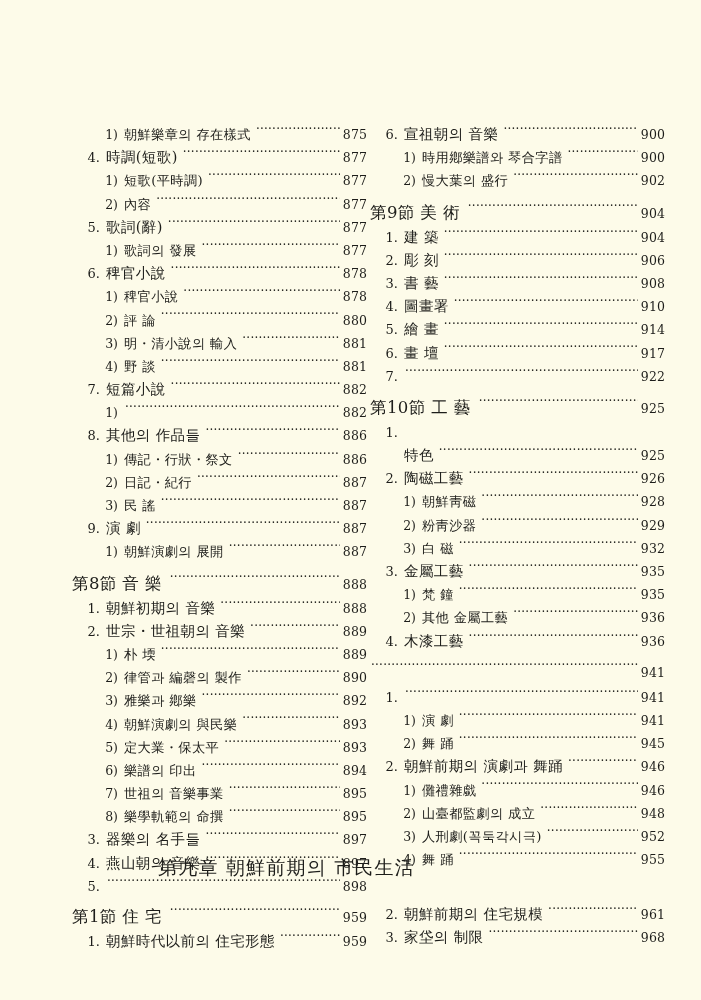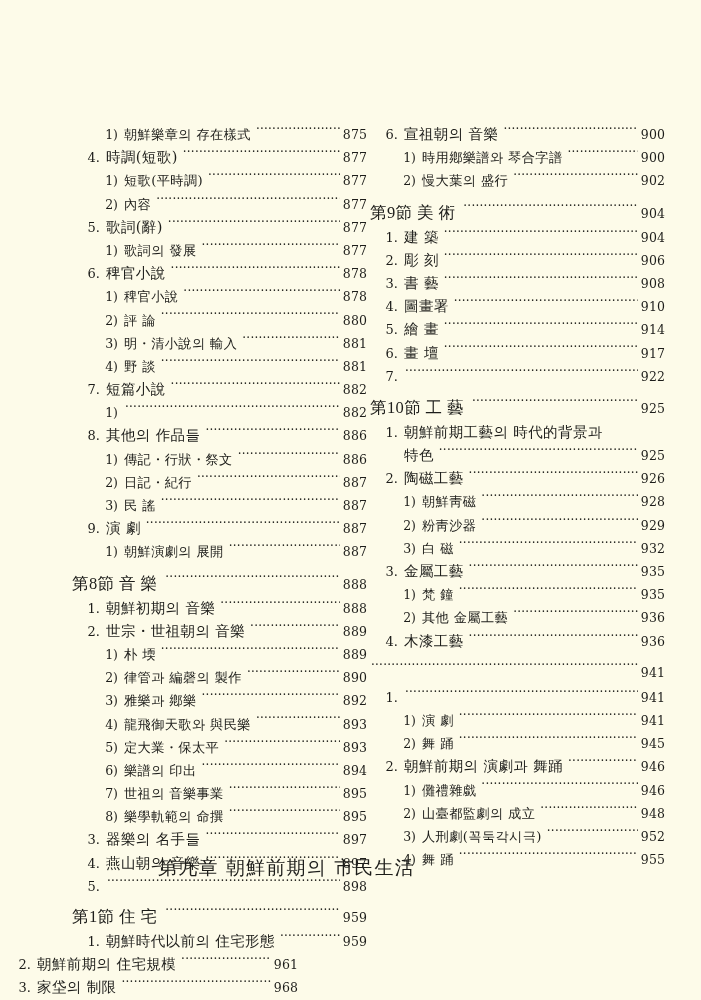--- a/index.html
+++ b/index.html
@@ -87,21 +87,21 @@
   .line.no-leader .leader::before { content: ""; }
 
   
   .lvl-sec {
     font-size: 16.5px;
     height: 27px;
     line-height: 27px;
     letter-spacing: 0.4px;
   }
   .lvl-sec .num { width: 0; }
-  .lvl-sec .txt { padding-right: 7px; font-family: Liberation Serif, serif; }
+  .lvl-sec .txt { padding-right: 7px; }
   .lvl-sec .pg { font-size: 12.5px; }
 
   
   .lvl-1 { font-size: 14.5px; }
   .lvl-1 .num { width: 28px; padding-right: 6px; font-size: 13px; }
 
   
   .lvl-2 { font-size: 13.2px; }
   .lvl-2 .num { width: 46px; padding-right: 6px; font-size: 12.5px; }
 
@@ -126,21 +126,21 @@
     letter-spacing: 1.2px;
   }
 
   
   .bottom-columns {
     position: absolute;
     left: 0;
     top: 903px;
     width: 701px;
     display: flex;
-    flex-direction: column;
+    flex-direction: row;
     align-items: flex-start;
   }
   .bottom-columns .col-left  { margin-left: 72px; }
   .bottom-columns .col-right { margin-left:  3px; }
 </style>
 </head>
 <body>
 
 <div id="page">
 
@@ -290,21 +290,21 @@
           <span class="pg">890</span>
         </div>
         <div class="line lvl-2">
           <span class="num">3)</span>
           <span class="txt sp1">雅樂과  鄕樂</span>
           <span class="leader"></span>
           <span class="pg">892</span>
         </div>
         <div class="line lvl-2">
           <span class="num">4)</span>
-          <span class="txt sp1">龍飛御天歌와  與民樂</span>
+          <span class="txt sp1">朝鮮演劇의  與民樂</span>
           <span class="leader"></span>
           <span class="pg">893</span>
         </div>
         <div class="line lvl-2">
           <span class="num">5)</span>
           <span class="txt sp1">定大業・保太平</span>
           <span class="leader"></span>
           <span class="pg">893</span>
         </div>
         <div class="line lvl-2">
@@ -410,21 +410,20 @@
           <span class="pg">922</span>
         </div>
         <div class="line lvl-sec gap-before gap-after">
           <span class="num"></span>
           <span class="txt sp1">第10節  工      藝</span>
           <span class="leader"></span>
           <span class="pg">925</span>
         </div>
         <div class="line lvl-1 no-leader">
           <span class="num">1.</span>
-          <span class="txt sp1">朝鮮前期工藝의  時代的背景과</span>
           <span class="leader"></span>
           <span class="pg"></span>
         </div>
         <div class="line lvl-1 cont">
           <span class="num"></span>
           <span class="txt sp1">特色</span>
           <span class="leader"></span>
           <span class="pg">925</span>
         </div>
         <div class="line lvl-1">

